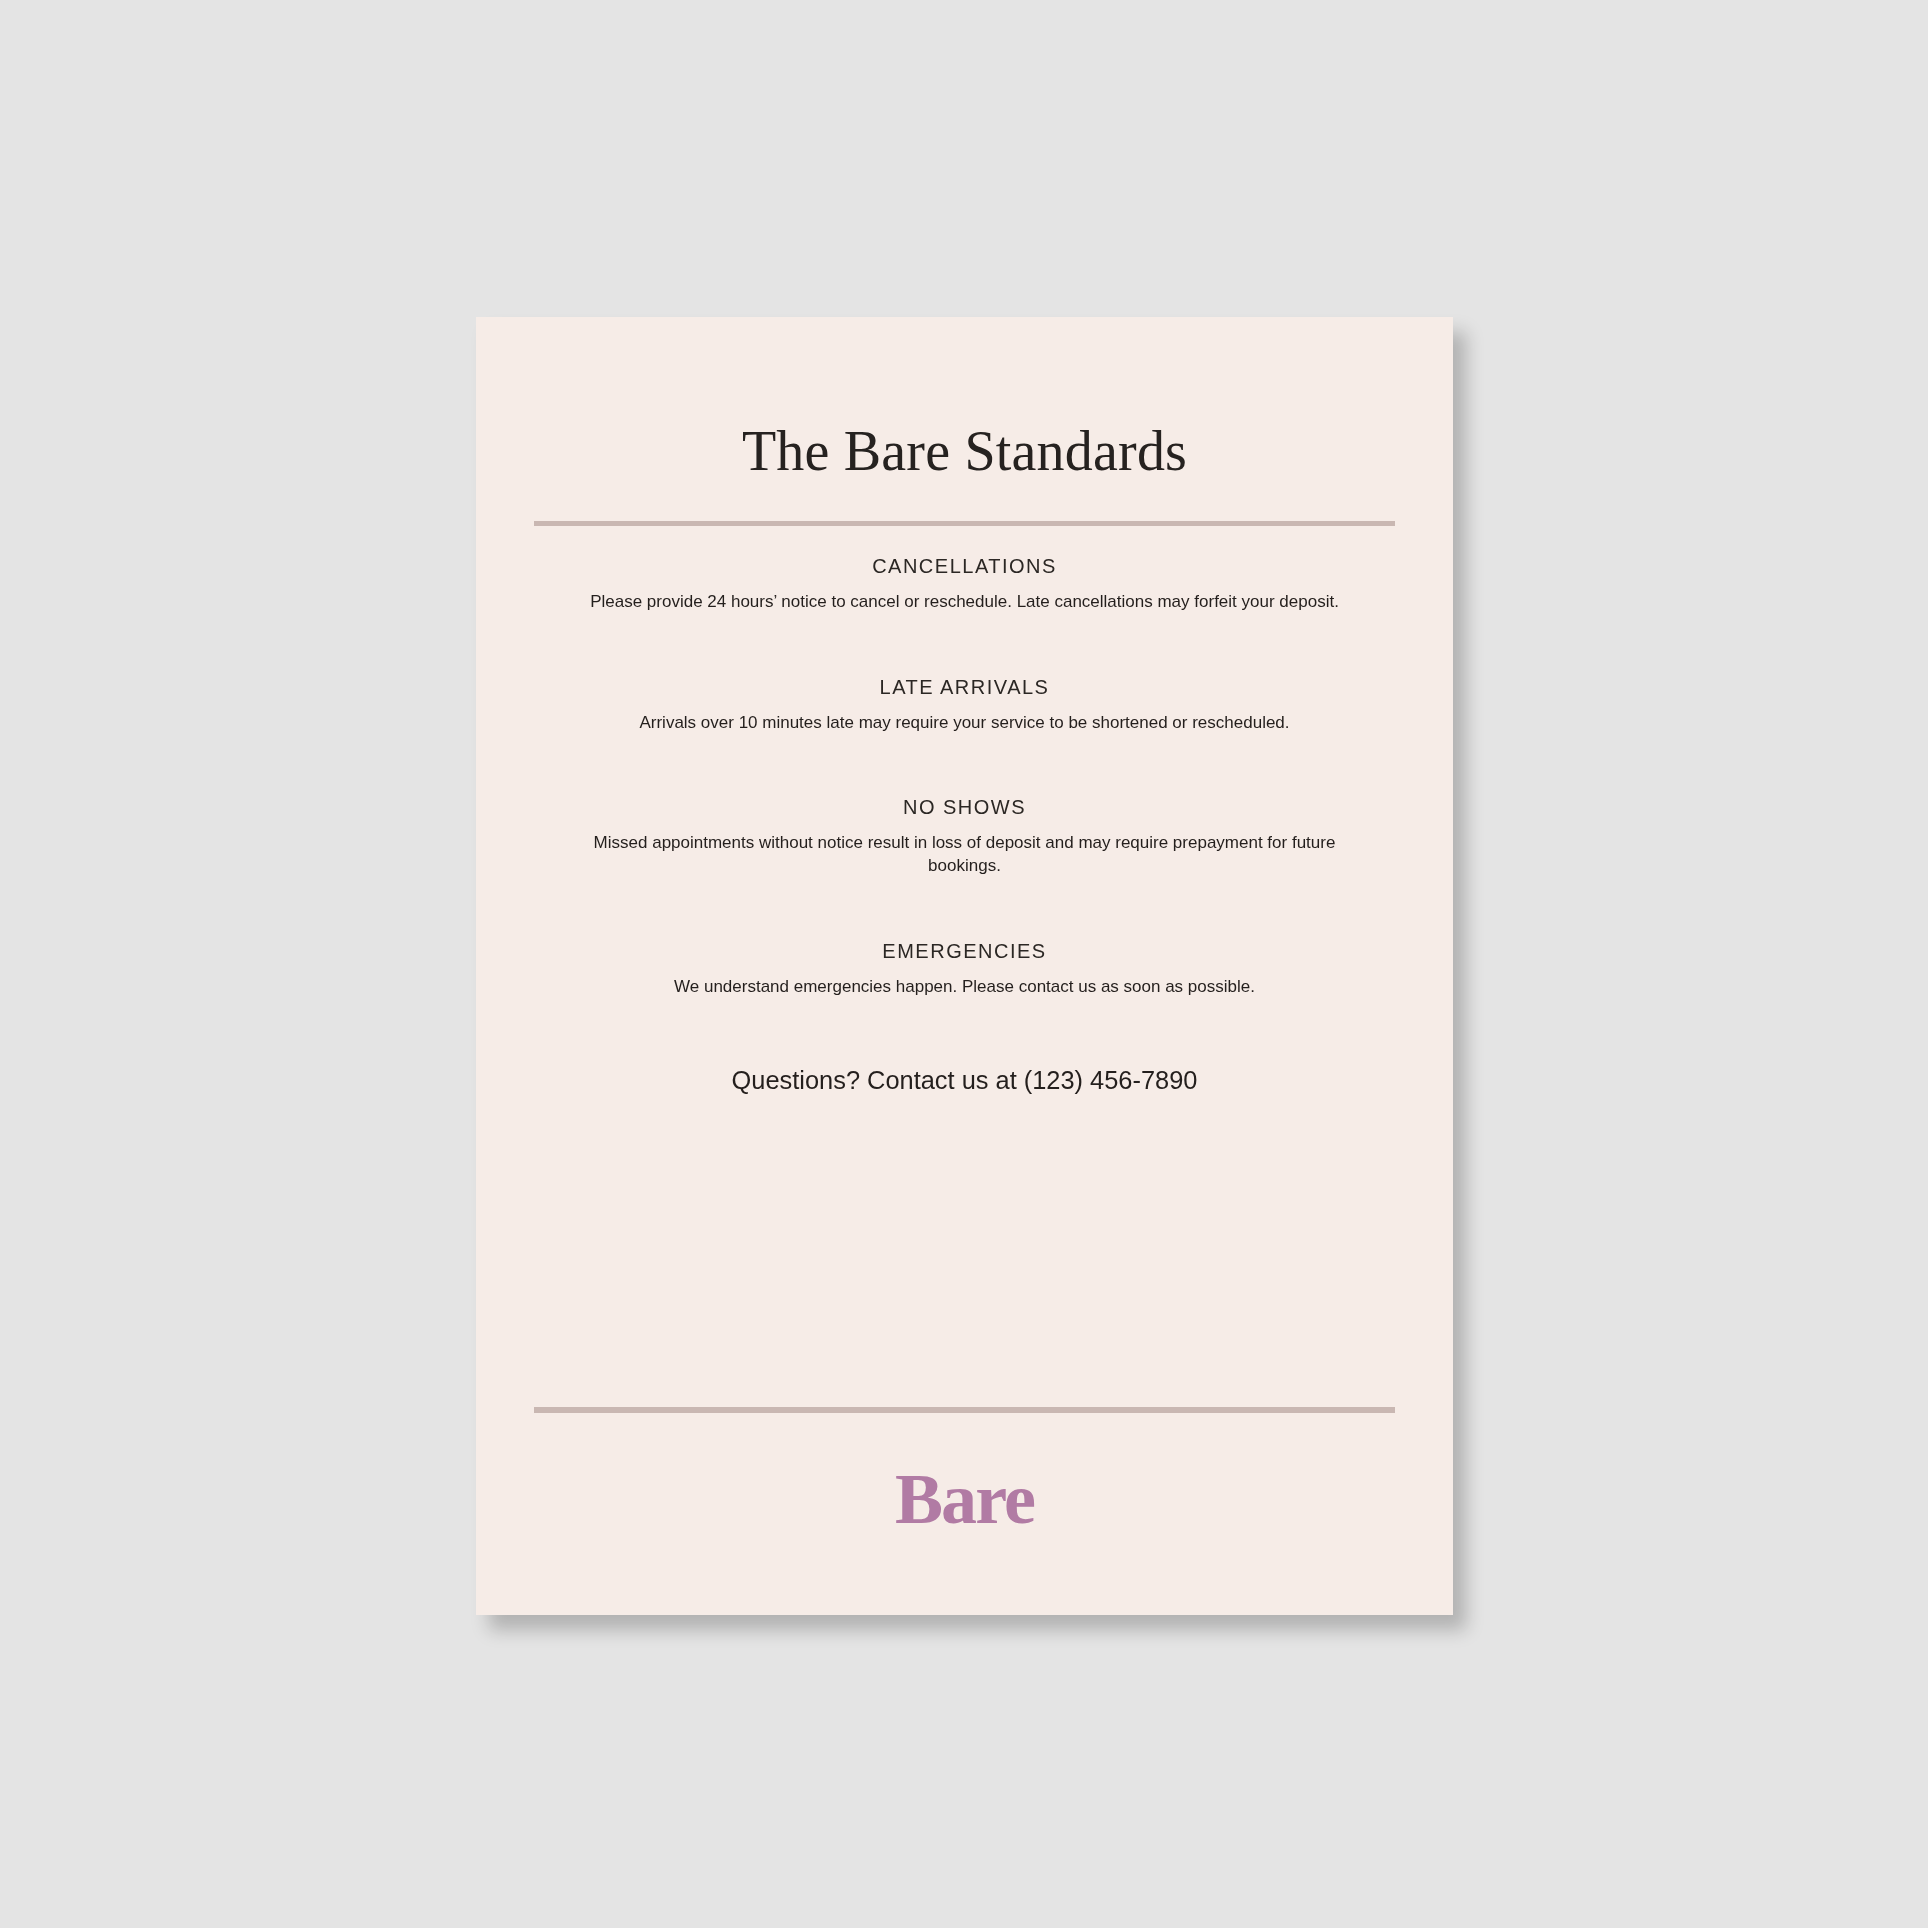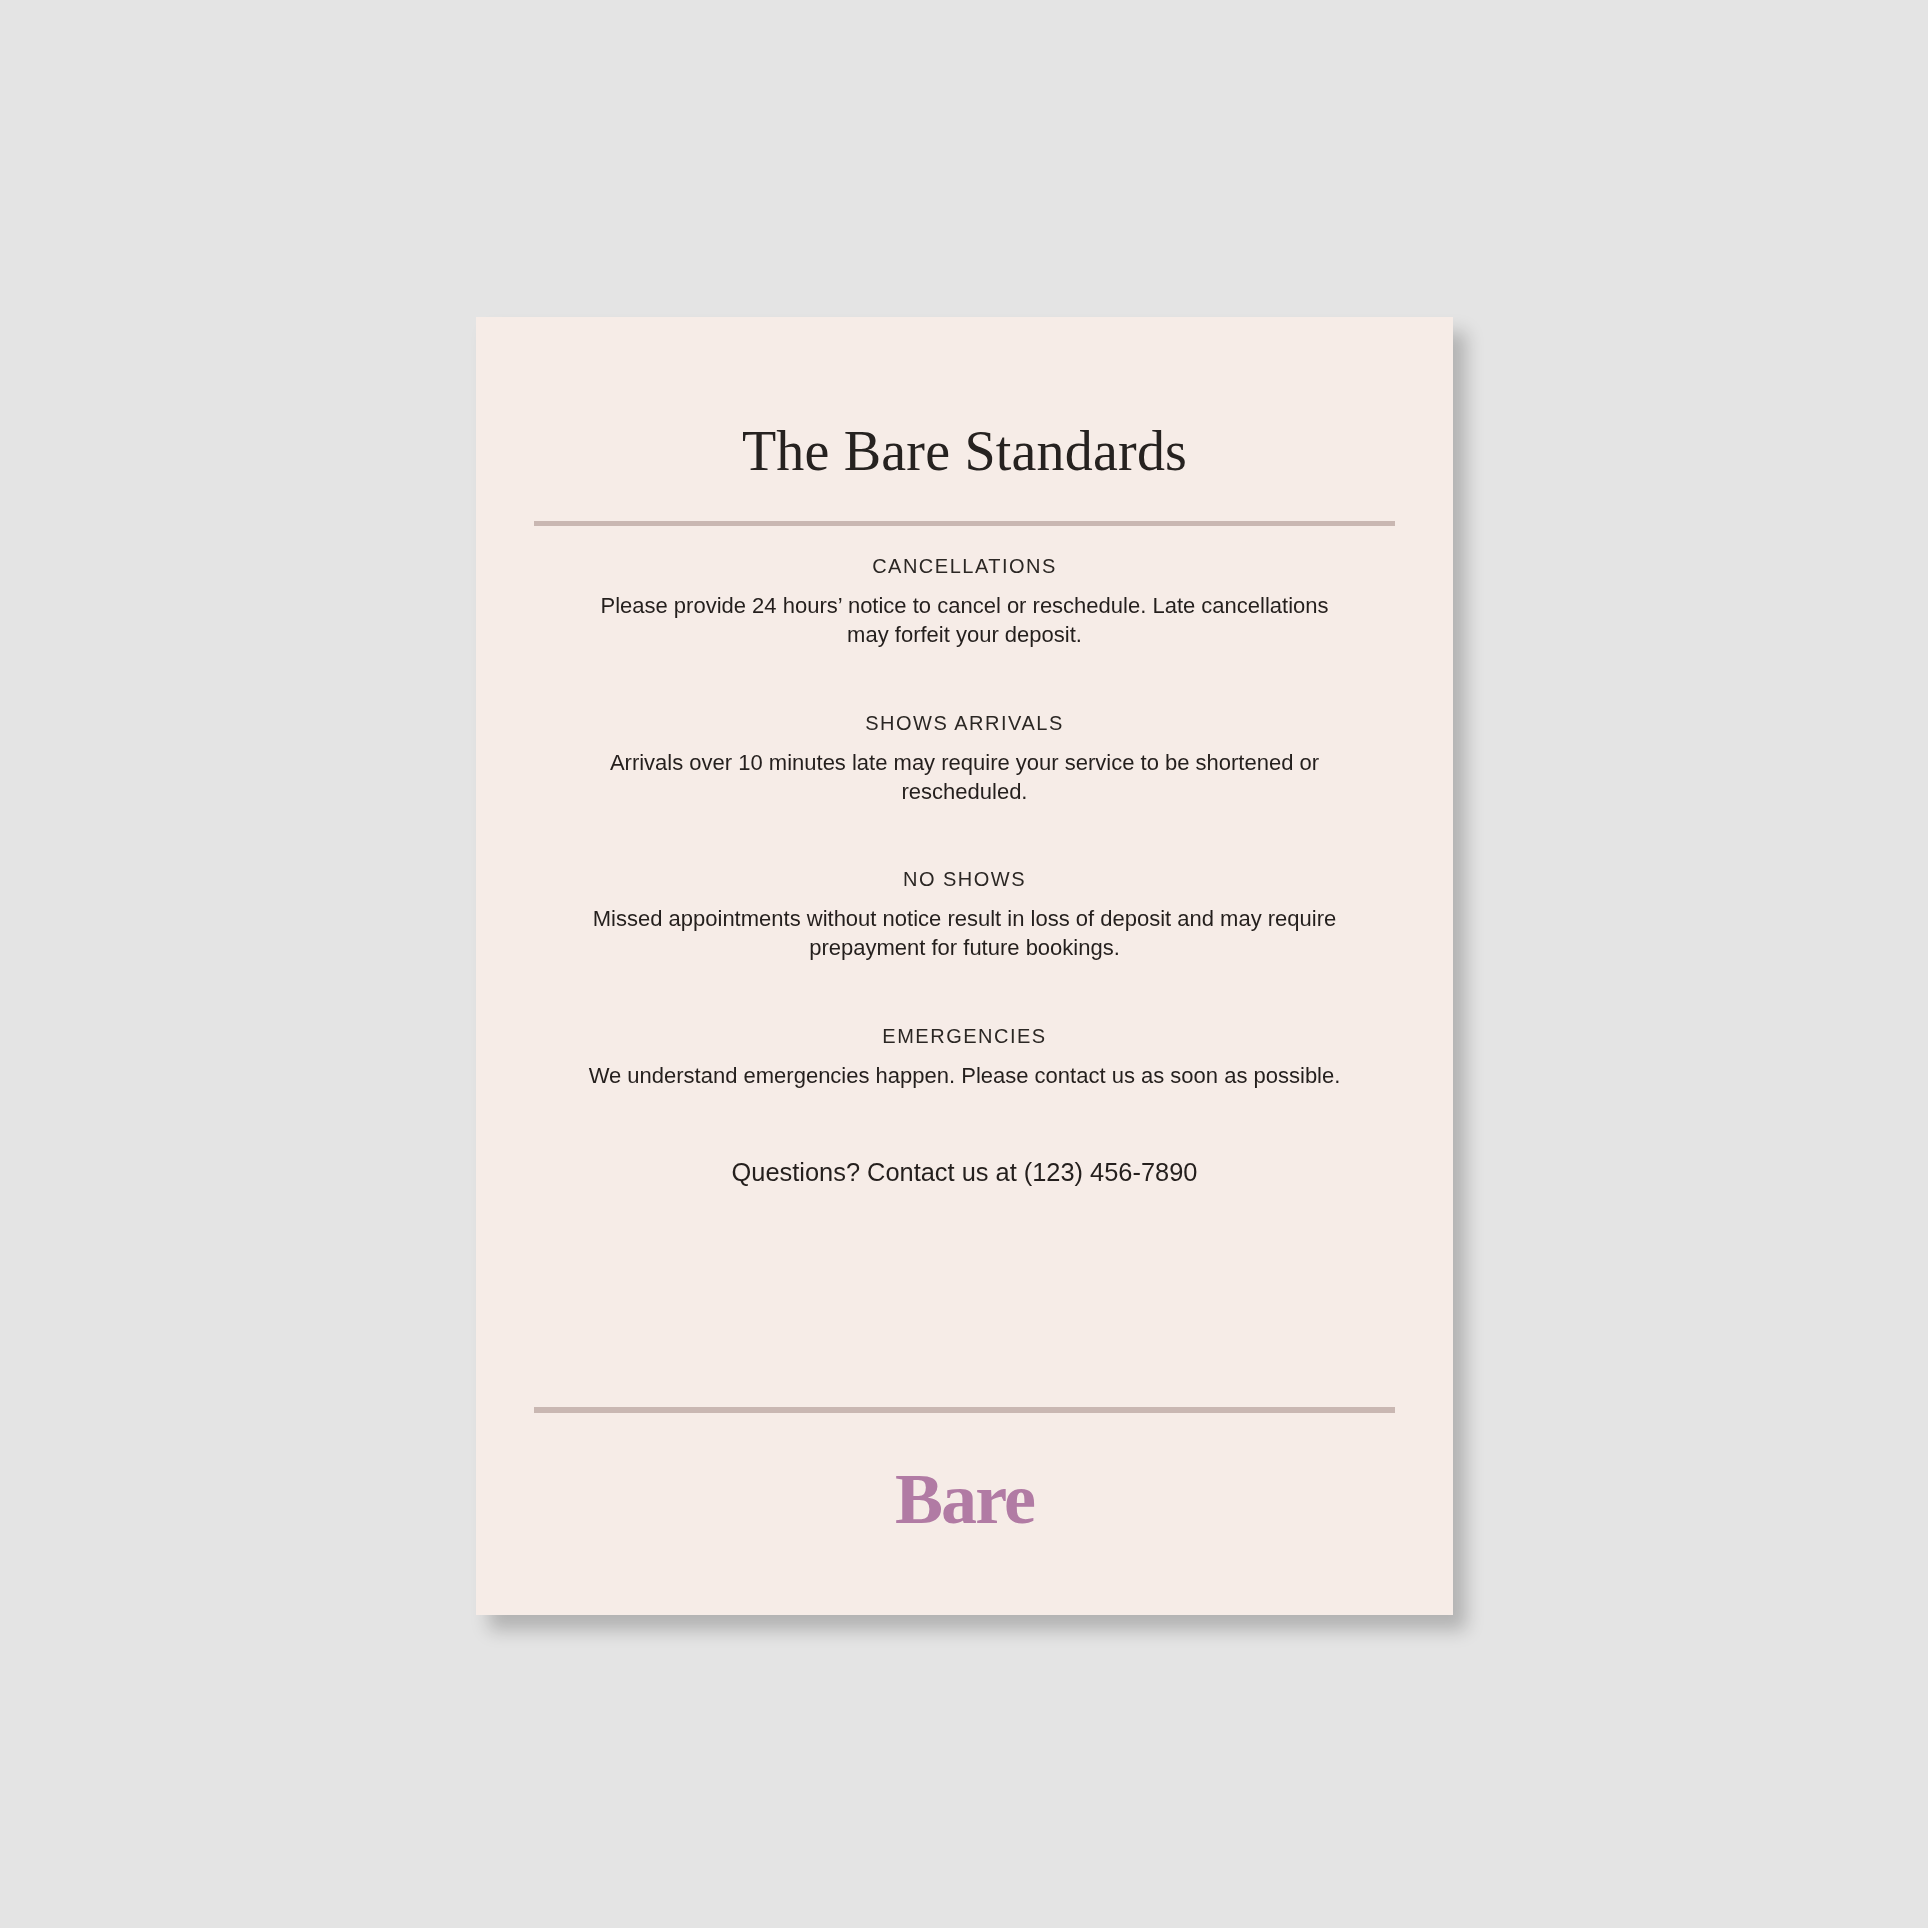--- a/index.html
+++ b/index.html
@@ -68,21 +68,21 @@
     margin-bottom: 0;
   }
   .section-head {
     font-size: 20px;
     letter-spacing: 1.5px;
     color: #2b2724;
     font-weight: 400;
     margin-bottom: 13px;
   }
   .section-body {
-    font-size: 22px;
+    font-size: 17px;
     line-height: 1.33;
     color: #241f1d;
     max-width: 772px;
     margin: 0 auto;
   }
   .contact {
     text-align: center;
     font-size: 25.4px;
     color: #241f1d;
     margin-top: 68px;
@@ -130,21 +130,21 @@
       <div class="rule"></div>
 
       <div class="sections">
 
         <div class="section">
           <div class="section-head">CANCELLATIONS</div>
           <div class="section-body">Please provide 24 hours’ notice to cancel or reschedule. Late cancellations may forfeit your deposit.</div>
         </div>
 
         <div class="section">
-          <div class="section-head">SHOWS ARRIVALS</div>
+          <div class="section-head">LATE ARRIVALS</div>
           <div class="section-body">Arrivals over 10 minutes late may require your service to be shortened or rescheduled.</div>
         </div>
 
         <div class="section">
           <div class="section-head">NO SHOWS</div>
           <div class="section-body">Missed appointments without notice result in loss of deposit and may require prepayment for future bookings.</div>
         </div>
 
         <div class="section">
           <div class="section-head">EMERGENCIES</div>

